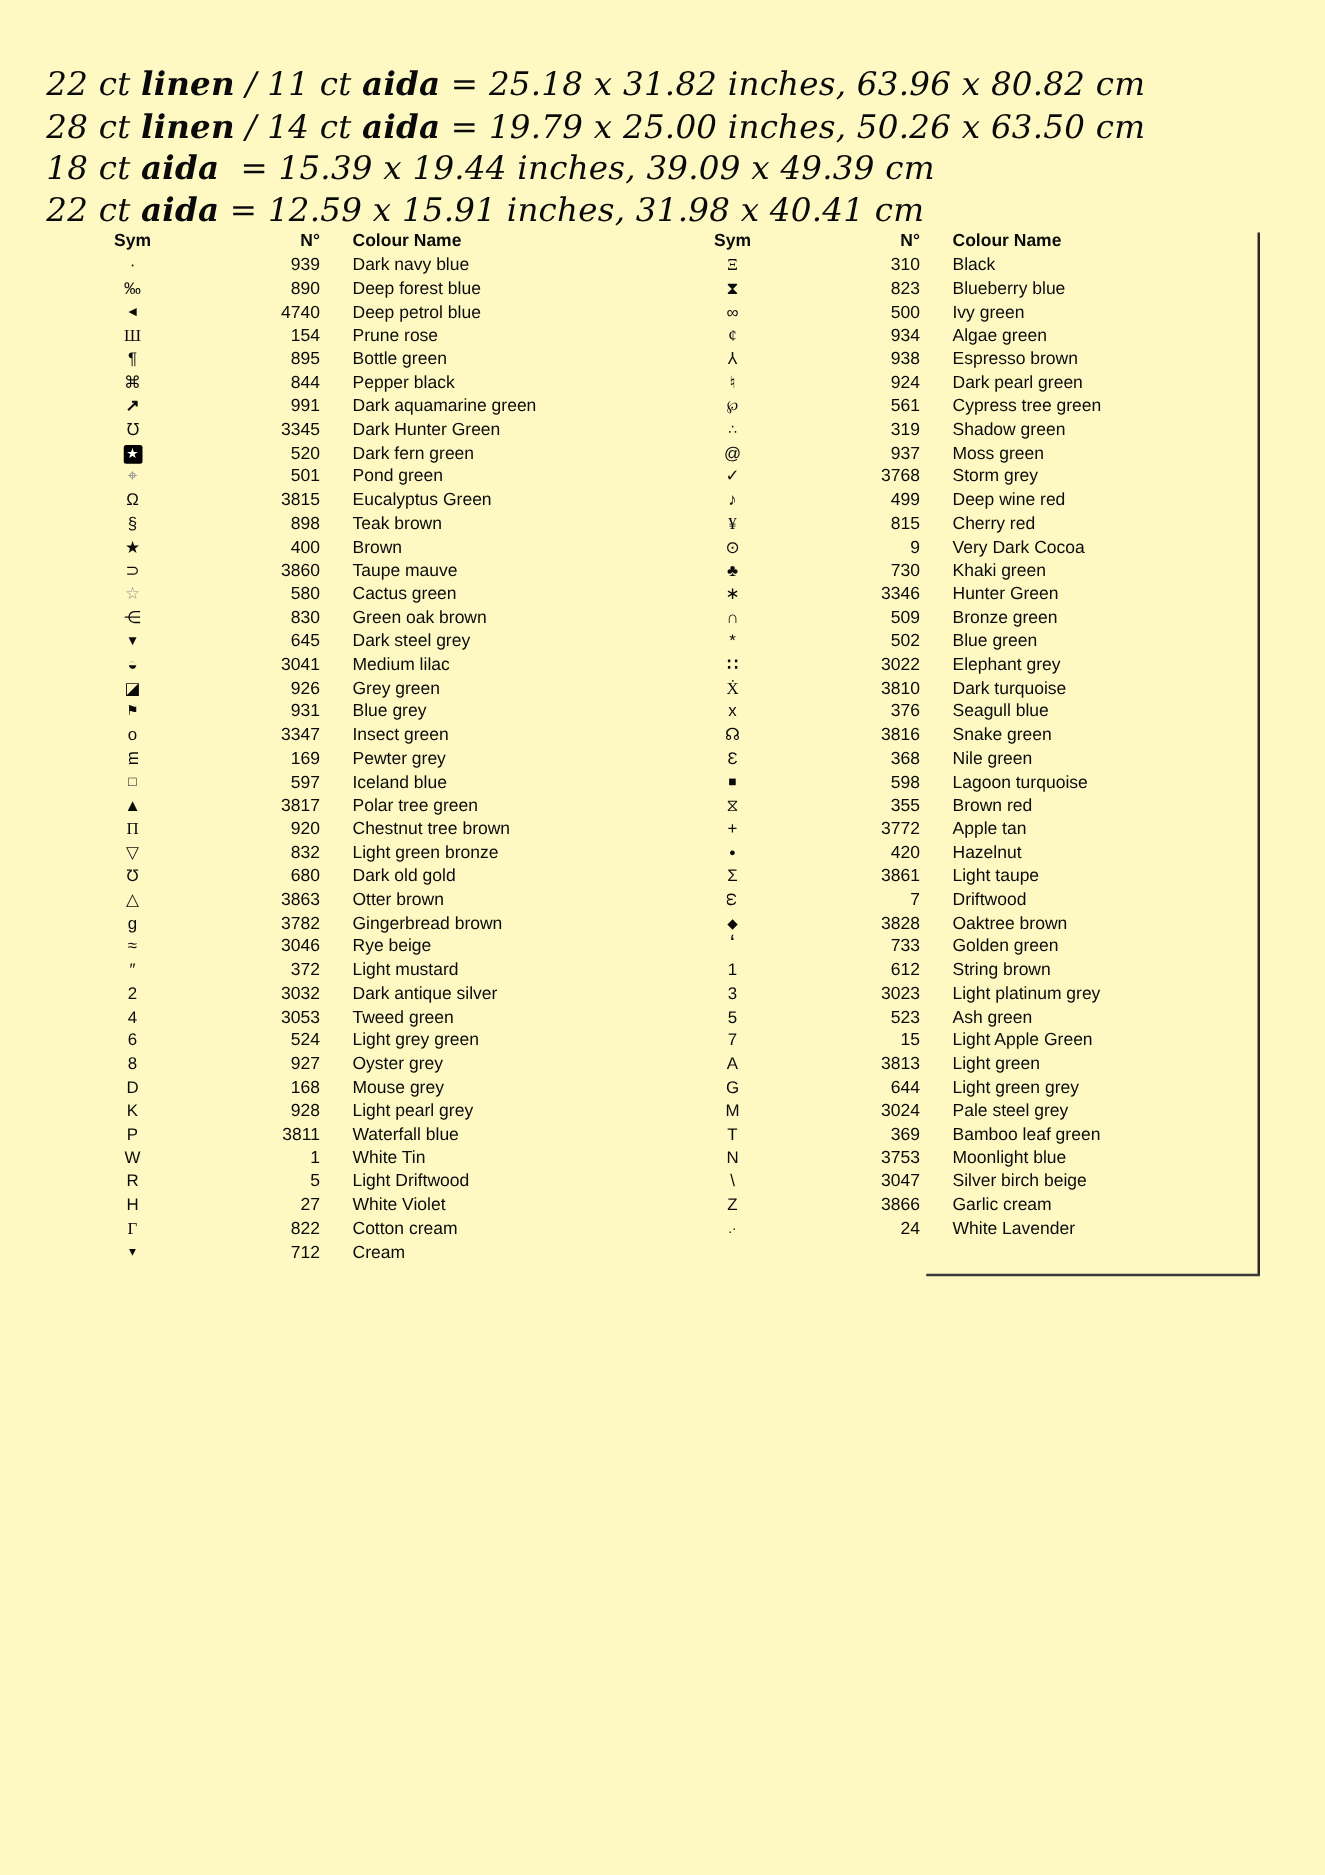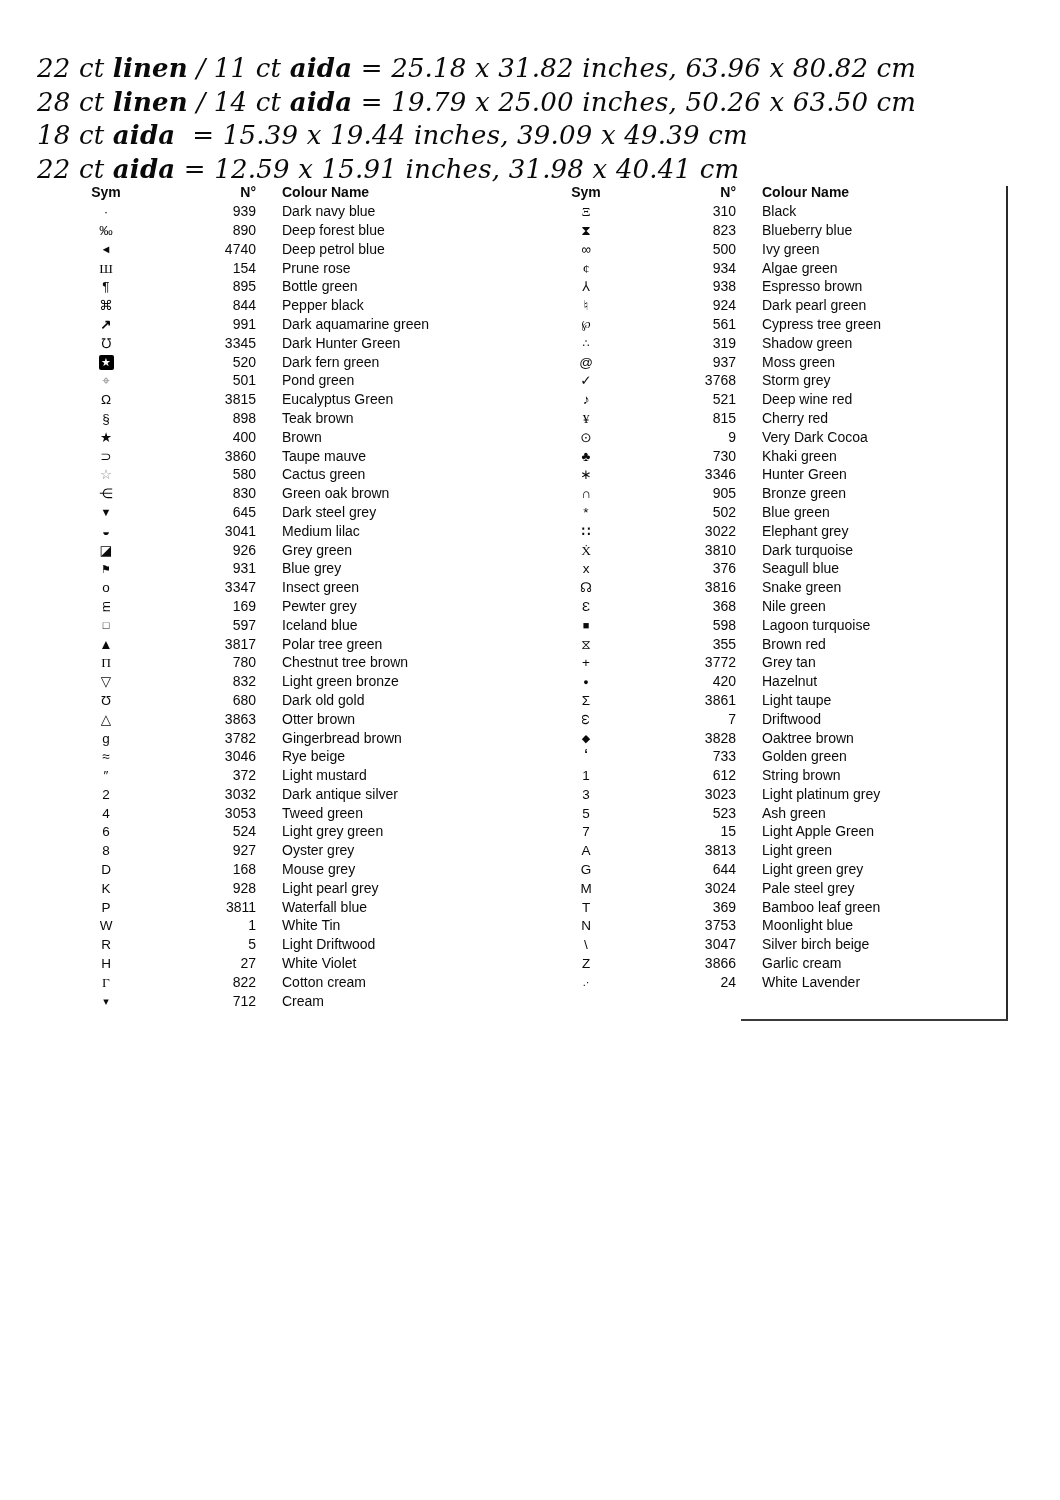--- a/index.html
+++ b/index.html
@@ -1,18 +1,18 @@
 <!DOCTYPE html>
 <html><head>
 <meta charset="utf-8">
 <style>
   html,body { margin:0; padding:0; background:#e8e8e8; }
   .page {
     position:relative; width:1060px; height:1500px; margin:0 auto;
-    background:#ffffff; color:#0a0a0a; overflow:hidden;
+    background:#fef9c3; color:#0a0a0a; overflow:hidden;
     font-family:"Liberation Sans", sans-serif;
   }
   
   .fabric {
     position:absolute; left:37px; top:52px;
     font-family:"DejaVu Serif", serif; font-style:italic;
     font-size:26px; line-height:33.5px; letter-spacing:0.2px; white-space:pre;
   }
   .fline .b { font-weight:bold; }
   
@@ -174,21 +174,21 @@
           <span class="c-num">597</span>
           <span class="c-name">Iceland blue</span>
         </div>
         <div class="lrow">
           <span class="c-sym"><span class="sym">▲</span></span>
           <span class="c-num">3817</span>
           <span class="c-name">Polar tree green</span>
         </div>
         <div class="lrow">
           <span class="c-sym"><span class="sym serif">Π</span></span>
-          <span class="c-num">780</span>
+          <span class="c-num">920</span>
           <span class="c-name">Chestnut tree brown</span>
         </div>
         <div class="lrow">
           <span class="c-sym"><span class="sym">▽</span></span>
           <span class="c-num">832</span>
           <span class="c-name">Light green bronze</span>
         </div>
         <div class="lrow">
           <span class="c-sym"><span class="sym">Ʊ</span></span>
           <span class="c-num">680</span>
@@ -329,21 +329,21 @@
           <span class="c-num">937</span>
           <span class="c-name">Moss green</span>
         </div>
         <div class="lrow">
           <span class="c-sym"><span class="sym">✓</span></span>
           <span class="c-num">3768</span>
           <span class="c-name">Storm grey</span>
         </div>
         <div class="lrow">
           <span class="c-sym"><span class="sym">♪</span></span>
-          <span class="c-num">521</span>
+          <span class="c-num">499</span>
           <span class="c-name">Deep wine red</span>
         </div>
         <div class="lrow">
           <span class="c-sym"><span class="sym serif">¥</span></span>
           <span class="c-num">815</span>
           <span class="c-name">Cherry red</span>
         </div>
         <div class="lrow">
           <span class="c-sym"><span class="sym">⊙</span></span>
           <span class="c-num">9</span>
@@ -354,21 +354,21 @@
           <span class="c-num">730</span>
           <span class="c-name">Khaki green</span>
         </div>
         <div class="lrow">
           <span class="c-sym"><span class="sym">∗</span></span>
           <span class="c-num">3346</span>
           <span class="c-name">Hunter Green</span>
         </div>
         <div class="lrow">
           <span class="c-sym"><span class="sym">∩</span></span>
-          <span class="c-num">905</span>
+          <span class="c-num">509</span>
           <span class="c-name">Bronze green</span>
         </div>
         <div class="lrow">
           <span class="c-sym"><span class="sym">*</span></span>
           <span class="c-num">502</span>
           <span class="c-name">Blue green</span>
         </div>
         <div class="lrow">
           <span class="c-sym"><span class="sym bold">∷</span></span>
           <span class="c-num">3022</span>
@@ -400,21 +400,21 @@
           <span class="c-name">Lagoon turquoise</span>
         </div>
         <div class="lrow">
           <span class="c-sym"><span class="sym">⧖</span></span>
           <span class="c-num">355</span>
           <span class="c-name">Brown red</span>
         </div>
         <div class="lrow">
           <span class="c-sym"><span class="sym">+</span></span>
           <span class="c-num">3772</span>
-          <span class="c-name">Grey tan</span>
+          <span class="c-name">Apple tan</span>
         </div>
         <div class="lrow">
           <span class="c-sym"><span class="sym sym-xs">●</span></span>
           <span class="c-num">420</span>
           <span class="c-name">Hazelnut</span>
         </div>
         <div class="lrow">
           <span class="c-sym"><span class="sym">Σ</span></span>
           <span class="c-num">3861</span>
           <span class="c-name">Light taupe</span>

